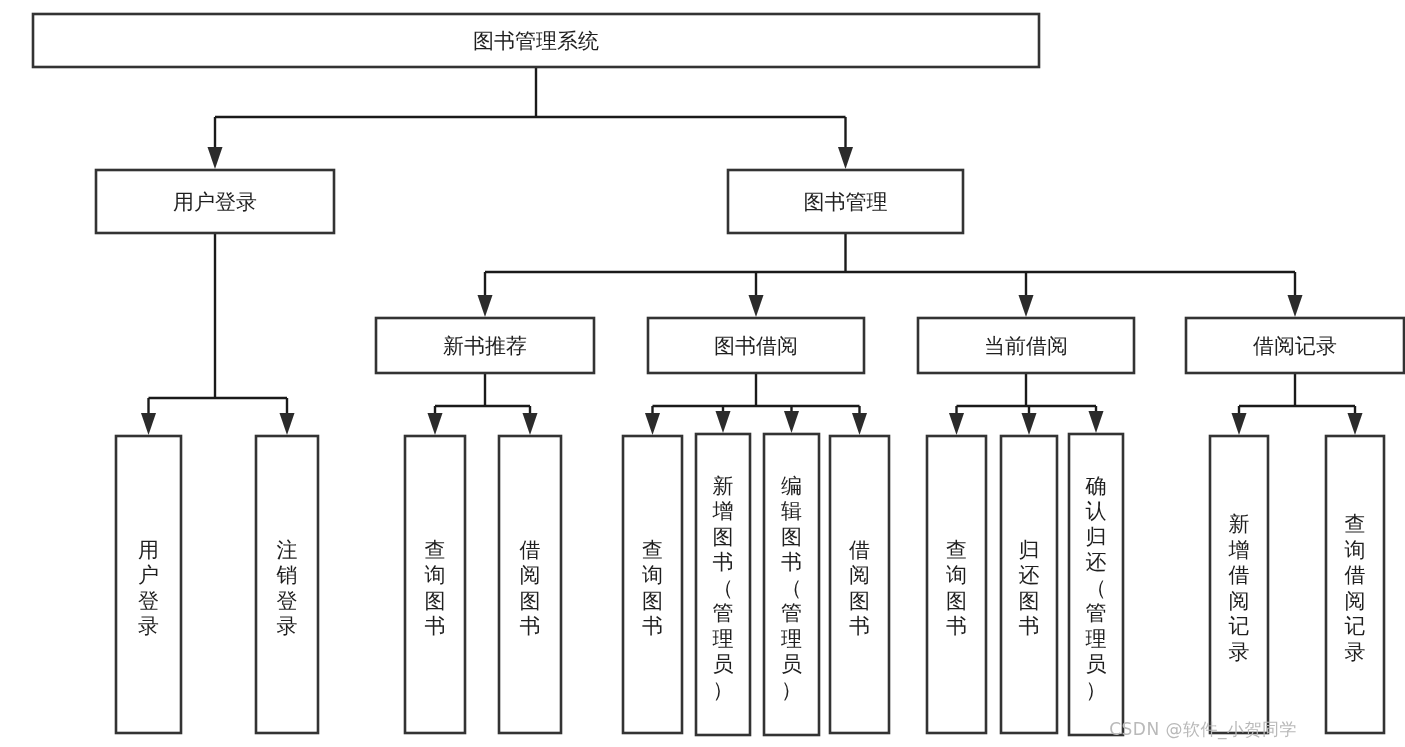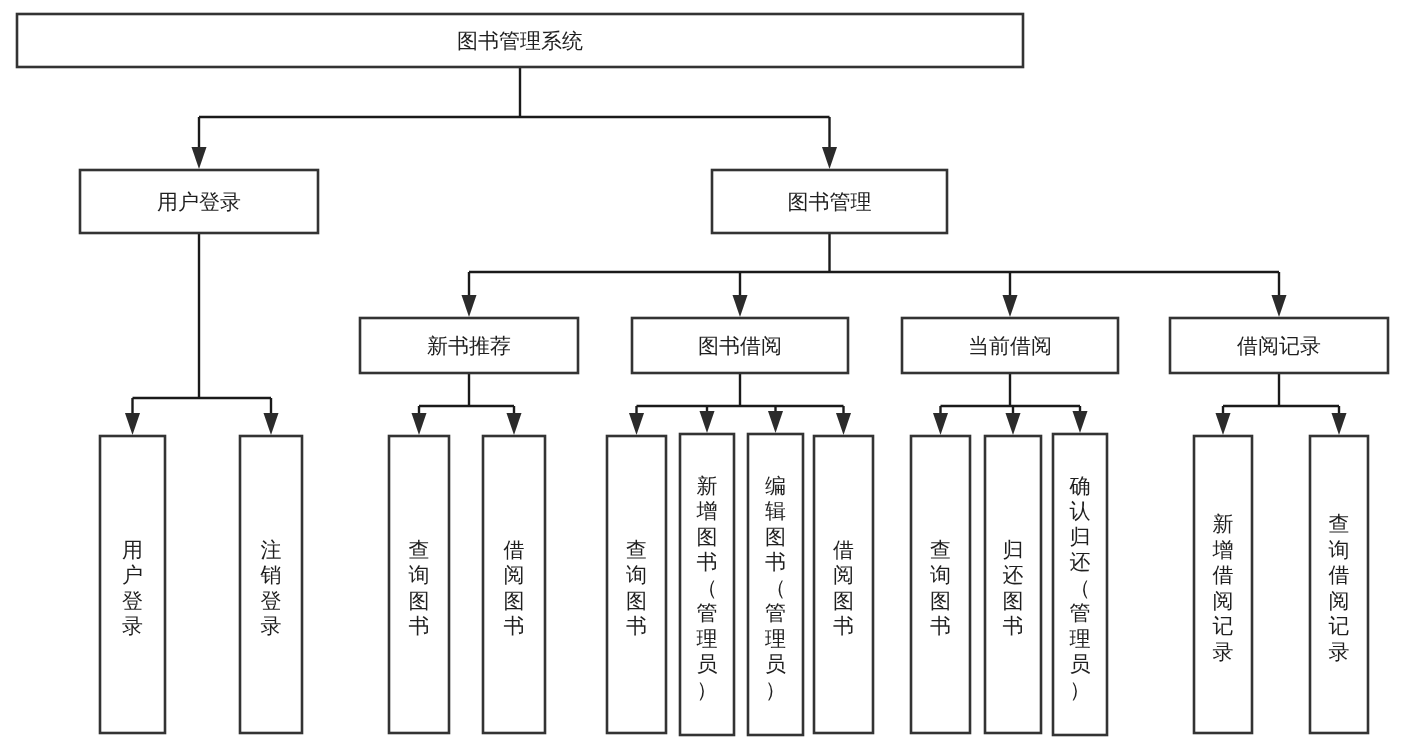--- a/index.html
+++ b/index.html
@@ -11,20 +11,21 @@
     width: 1405px;
     height: 747px;
     font-family: "DejaVu Sans", "Liberation Sans", sans-serif;
     overflow: hidden;
     position: relative;
   }
   #diagram-root {
     position: relative;
     width: 1289px;
     height: 747px;
+    margin-left: 16px;
   }
   svg#tree-svg {
     position: absolute;
     top: 0;
     left: 0;
     width: 1405px;
     height: 747px;
     display: block;
   }
   .node-box {
@@ -217,13 +218,14 @@
         <g>
           <rect x="1194" y="436" width="58" height="297" class="node-box"></rect>
           <text x="1223" y="0" class="node-label-v"><tspan x="1223" y="531.125">新</tspan><tspan x="1223" y="556.625">增</tspan><tspan x="1223" y="582.125">借</tspan><tspan x="1223" y="607.625">阅</tspan><tspan x="1223" y="633.125">记</tspan><tspan x="1223" y="658.625">录</tspan></text>
         </g>
         <g>
           <rect x="1310" y="436" width="58" height="297" class="node-box"></rect>
           <text x="1339" y="0" class="node-label-v"><tspan x="1339" y="531.125">查</tspan><tspan x="1339" y="556.625">询</tspan><tspan x="1339" y="582.125">借</tspan><tspan x="1339" y="607.625">阅</tspan><tspan x="1339" y="633.125">记</tspan><tspan x="1339" y="658.625">录</tspan></text>
         </g>
       </g>
   </svg>
+  <div class="watermark">CSDN @软件_小贺同学</div>
 </div>
 
 </body></html>

